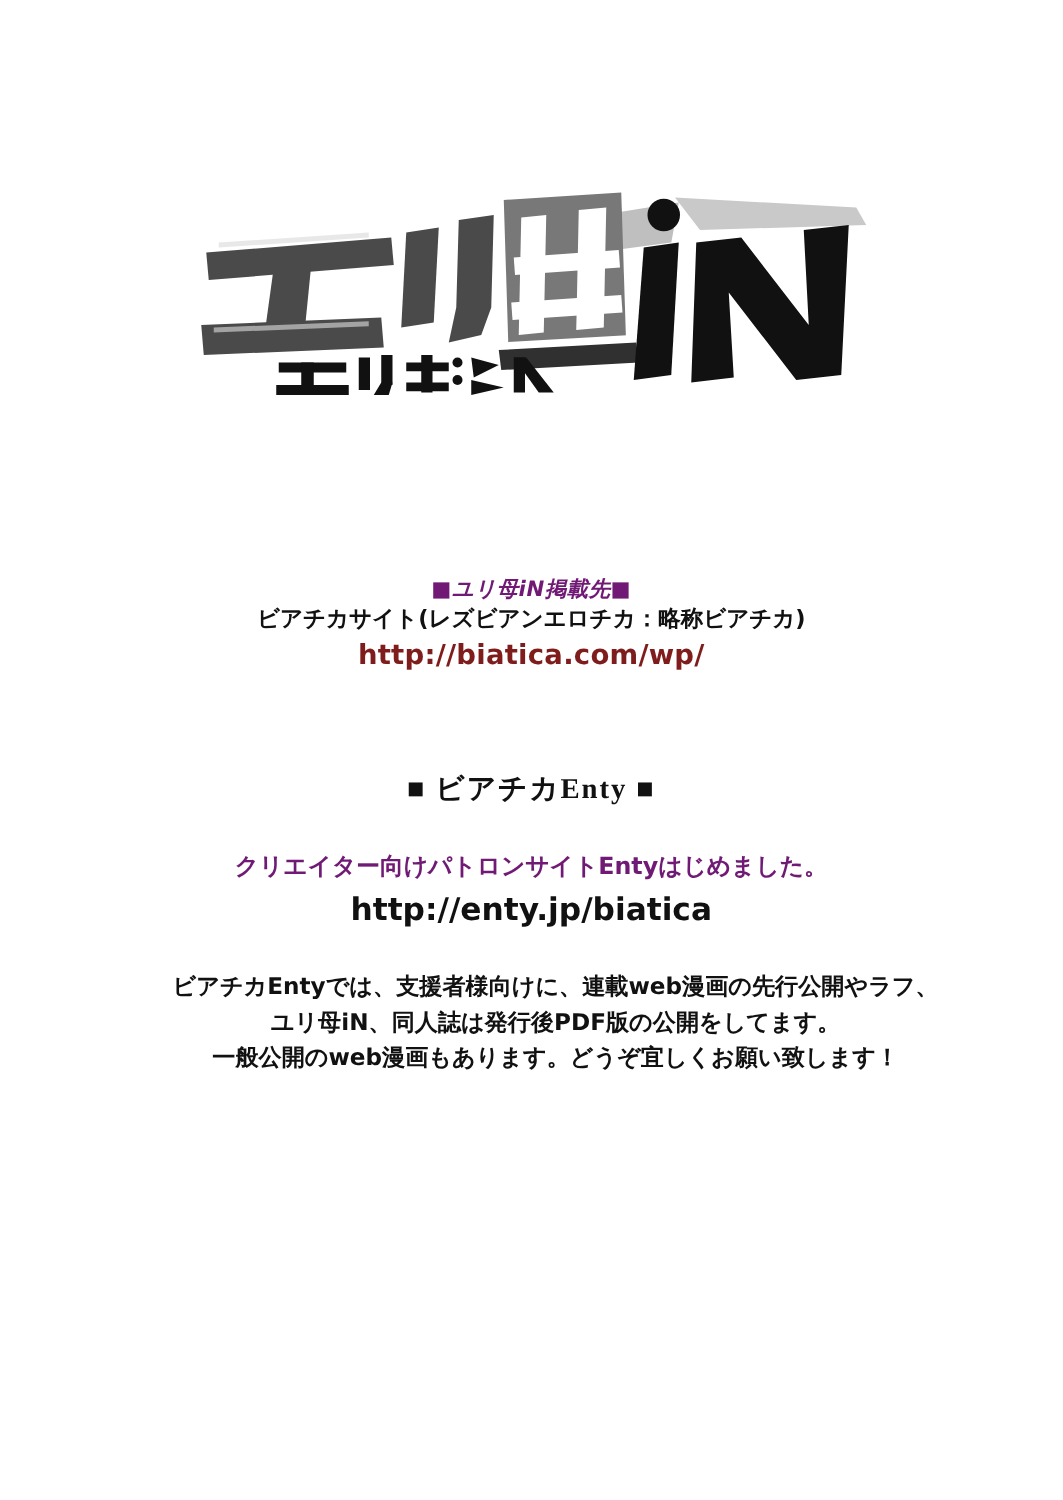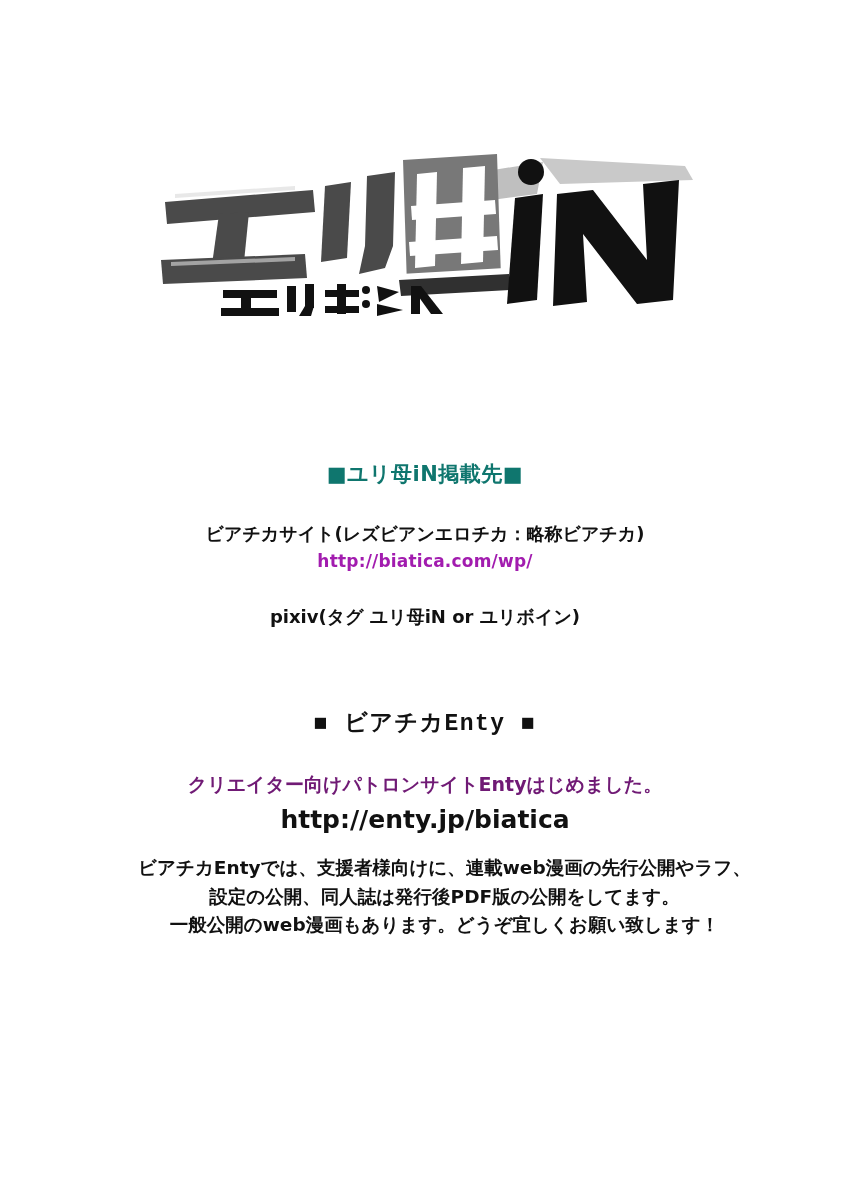--- a/index.html
+++ b/index.html
@@ -34,53 +34,53 @@
     position: absolute;
     top: 460px;
     left: 0;
     width: 850px;
     text-align: center;
   }
 
   .section-heading {
     font-family: "DejaVu Sans", "Liberation Sans", sans-serif;
     font-weight: bold;
-    font-size: 21px;
+    font-size: 17px;
     letter-spacing: 0.5px;
     margin: 0;
     padding: 0;
-    color: #0f766e;
+    color: #701a75;
+    font-style: italic;
   }
 
   .block-sites {
     margin-top: 0;
   }
 
   .site-name {
     font-family: "DejaVu Sans", "Liberation Sans", sans-serif;
     font-size: 18px;
     font-weight: bold;
-    margin-top: 34px;
     color: #111;
   }
   .site-url {
     font-family: "DejaVu Sans", "Liberation Sans", sans-serif;
-    font-size: 17px;
+    font-size: 22px;
     font-weight: bold;
     margin-top: 5px;
-    color: #a21caf;
+    color: #7f1d1d;
     letter-spacing: 0.2px;
   }
 
   .spacer-enty {
     height: 78px;
   }
 
   .enty-heading {
-    font-family: Liberation Mono, monospace;
+    font-family: Liberation Serif, serif;
     font-weight: bold;
     font-size: 23px;
     letter-spacing: 1.5px;
     color: #111;
   }
 
   .enty-lead {
     font-family: "DejaVu Sans", "Liberation Sans", sans-serif;
     font-size: 19px;
     font-weight: bold;
@@ -91,21 +91,21 @@
   .enty-url {
     font-family: "DejaVu Sans", "Liberation Sans", sans-serif;
     font-size: 25px;
     font-weight: bold;
     margin-top: 7px;
     color: #111;
     text-align: center;
   }
 
   .enty-body {
-    margin-top: 20px;
+    margin-top: 34px;
     font-family: "DejaVu Sans", "Liberation Sans", sans-serif;
     font-size: 18.5px;
     font-weight: bold;
     line-height: 1.55;
     color: #111;
     text-align: center;
     padding-left: 39px;
   }
   .enty-body div {
     white-space: nowrap;
@@ -171,32 +171,31 @@
 </div>
 
 <div class="content">
 
   <div class="block-sites">
     <div class="section-heading">■ユリ母iN掲載先■</div>
 
     <div class="site-name">ビアチカサイト(レズビアンエロチカ：略称ビアチカ)</div>
     <div class="site-url">http://biatica.com/wp/</div>
 
-    <div class="site-name">pixiv(タグ ユリ母iN or ユリボイン)</div>
   </div>
 
   <div class="spacer-enty"></div>
 
   <div class="block-enty">
     <div class="enty-heading">■ ビアチカEnty ■</div>
 
     <div class="enty-lead">クリエイター向けパトロンサイトEntyはじめました。</div>
 
     <div class="enty-url">http://enty.jp/biatica</div>
 
     <div class="enty-body">
       <div>ビアチカEntyでは、支援者様向けに、連載web漫画の先行公開やラフ、</div>
-      <div>設定の公開、同人誌は発行後PDF版の公開をしてます。</div>
+      <div>ユリ母iN、同人誌は発行後PDF版の公開をしてます。</div>
       <div>一般公開のweb漫画もあります。どうぞ宜しくお願い致します！</div>
     </div>
   </div>
 
 </div>
 
 </body></html>

